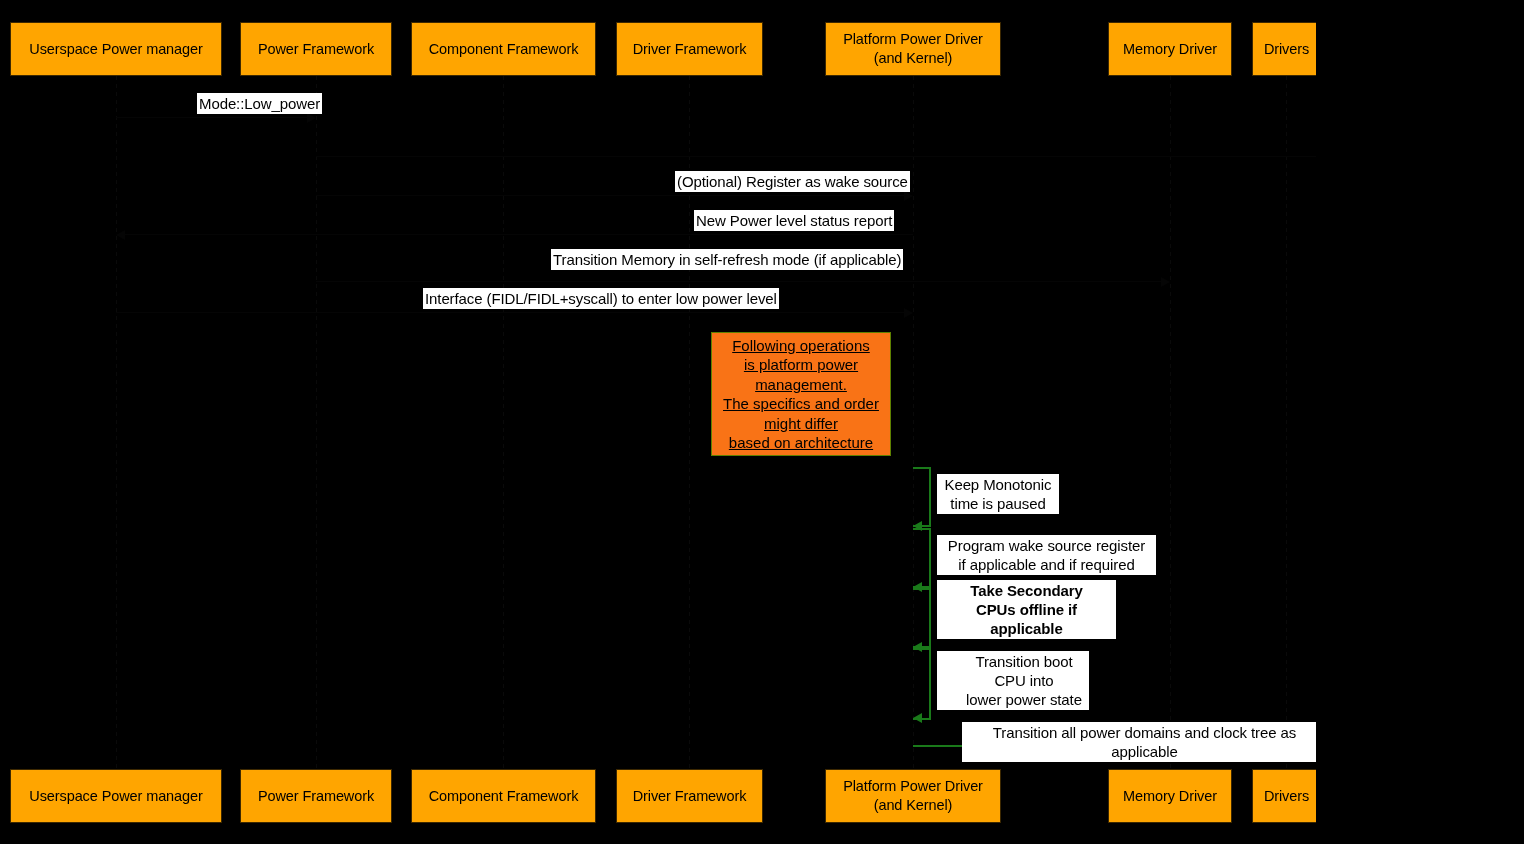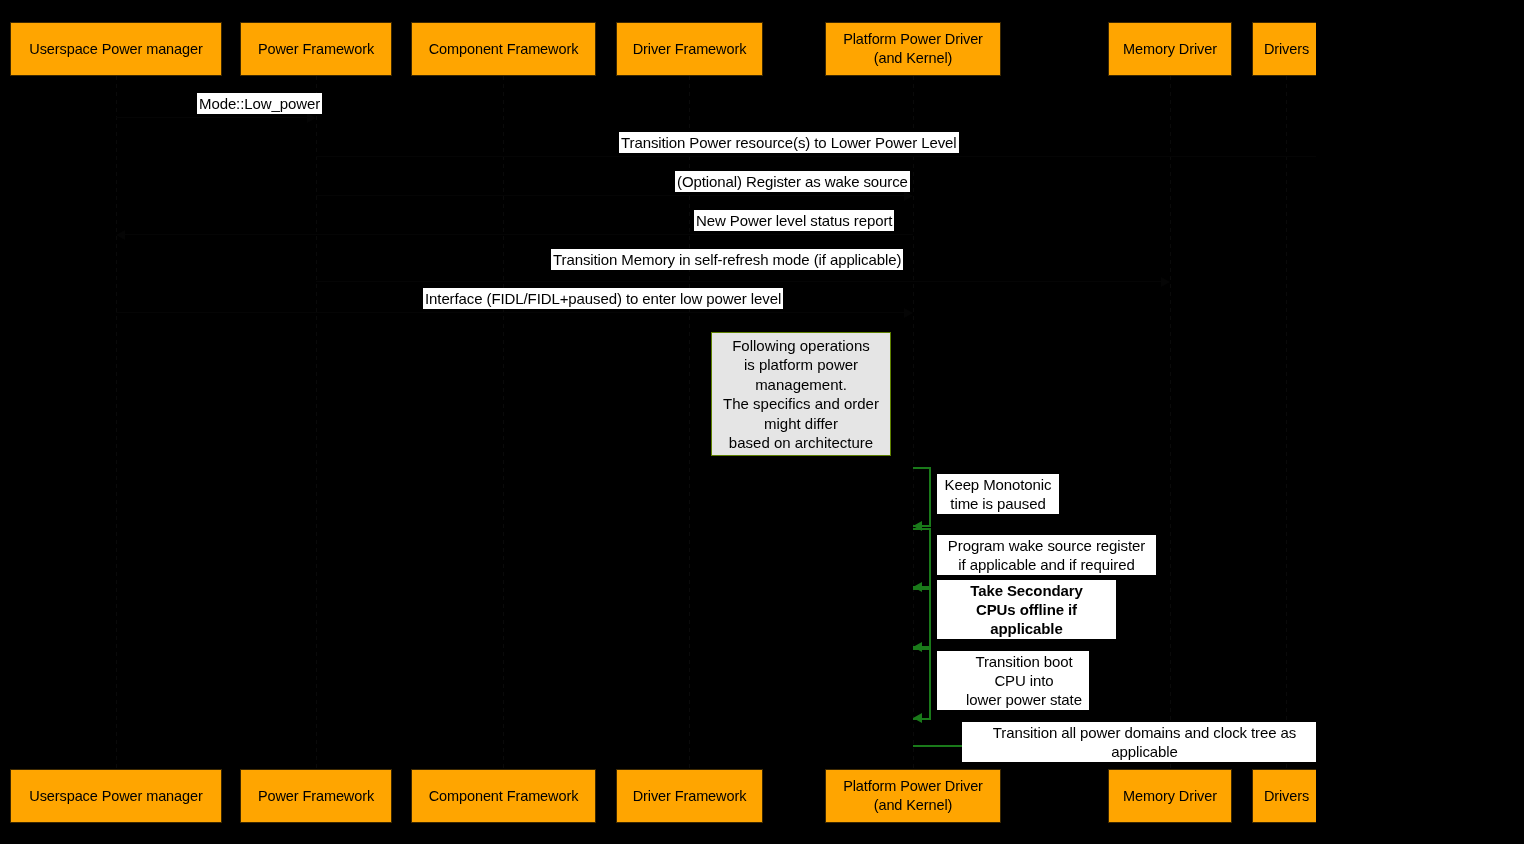--- a/index.html
+++ b/index.html
@@ -82,31 +82,32 @@
     padding: 1px 2px;
     white-space: pre-line;
     text-align: center;
     letter-spacing: -0.1px;
   }
 
   
   .note {
     position: absolute;
     box-sizing: border-box;
-    background: #e5e5e5;
+    background: #f97316;
     border: 1px solid #5e8000;
     color: #000000;
     font-size: 15px;
     line-height: 19.5px;
     text-align: center;
     white-space: pre-line;
     display: flex;
     align-items: center;
     justify-content: center;
     padding: 4px 6px;
+    text-decoration: underline;
   }
 
   
   .selfloop {
     position: absolute;
   }
   .selfloop .seg-top,
   .selfloop .seg-bot {
     position: absolute;
     height: 2px;
@@ -159,37 +160,36 @@
   <div class="participant" style="left:1343px; top:22px; width:150px; height:54px;">
     <span>PMIC Power Driver</span>
   </div>
 
   <div class="msg-line" style="left:116px; top:117px; width:191px;"></div>
   <div class="arrowhead-right" style="left:307px; top:113px;"></div>
   <div class="msg-label" style="left:149px; top:93px;margin-left:48px;">Mode::Low_power</div>
 
   <div class="msg-line" style="left:316px; top:156px; width:1093px;"></div>
   <div class="arrowhead-right" style="left:1409px; top:152px;"></div>
-  <div class="msg-label" style="left:619px; top:132px;">Transition Power resource(s) to Lower Power Level</div>
 
   <div class="msg-line" style="left:316px; top:195px; width:588px;"></div>
   <div class="arrowhead-right" style="left:904px; top:191px;"></div>
   <div class="msg-label" style="left:675px; top:171px;">(Optional) Register as wake source</div>
 
   <div class="msg-line" style="left:125px; top:234px; width:788px;"></div>
   <div class="arrowhead-left" style="left:116px; top:230px;"></div>
   <div class="msg-label" style="left:694px; top:210px;">New Power level status report</div>
 
   <div class="msg-line" style="left:316px; top:281px; width:845px;"></div>
   <div class="arrowhead-right" style="left:1161px; top:277px;"></div>
   <div class="msg-label" style="left:551px; top:249px;">Transition Memory in self-refresh mode (if applicable)</div>
 
   <div class="msg-line" style="left:116px; top:312px; width:788px;"></div>
   <div class="arrowhead-right" style="left:904px; top:308px;"></div>
-  <div class="msg-label" style="left:423px; top:288px;">Interface (FIDL/FIDL+paused) to enter low power level</div>
+  <div class="msg-label" style="left:423px; top:288px;">Interface (FIDL/FIDL+syscall) to enter low power level</div>
 
   <div class="note" style="left:711px; top:332px; width:180px; height:124px;">
     <span>Following operations
 is platform power
 management.
 The specifics and order
 might differ
 based on architecture</span>
   </div>
 

